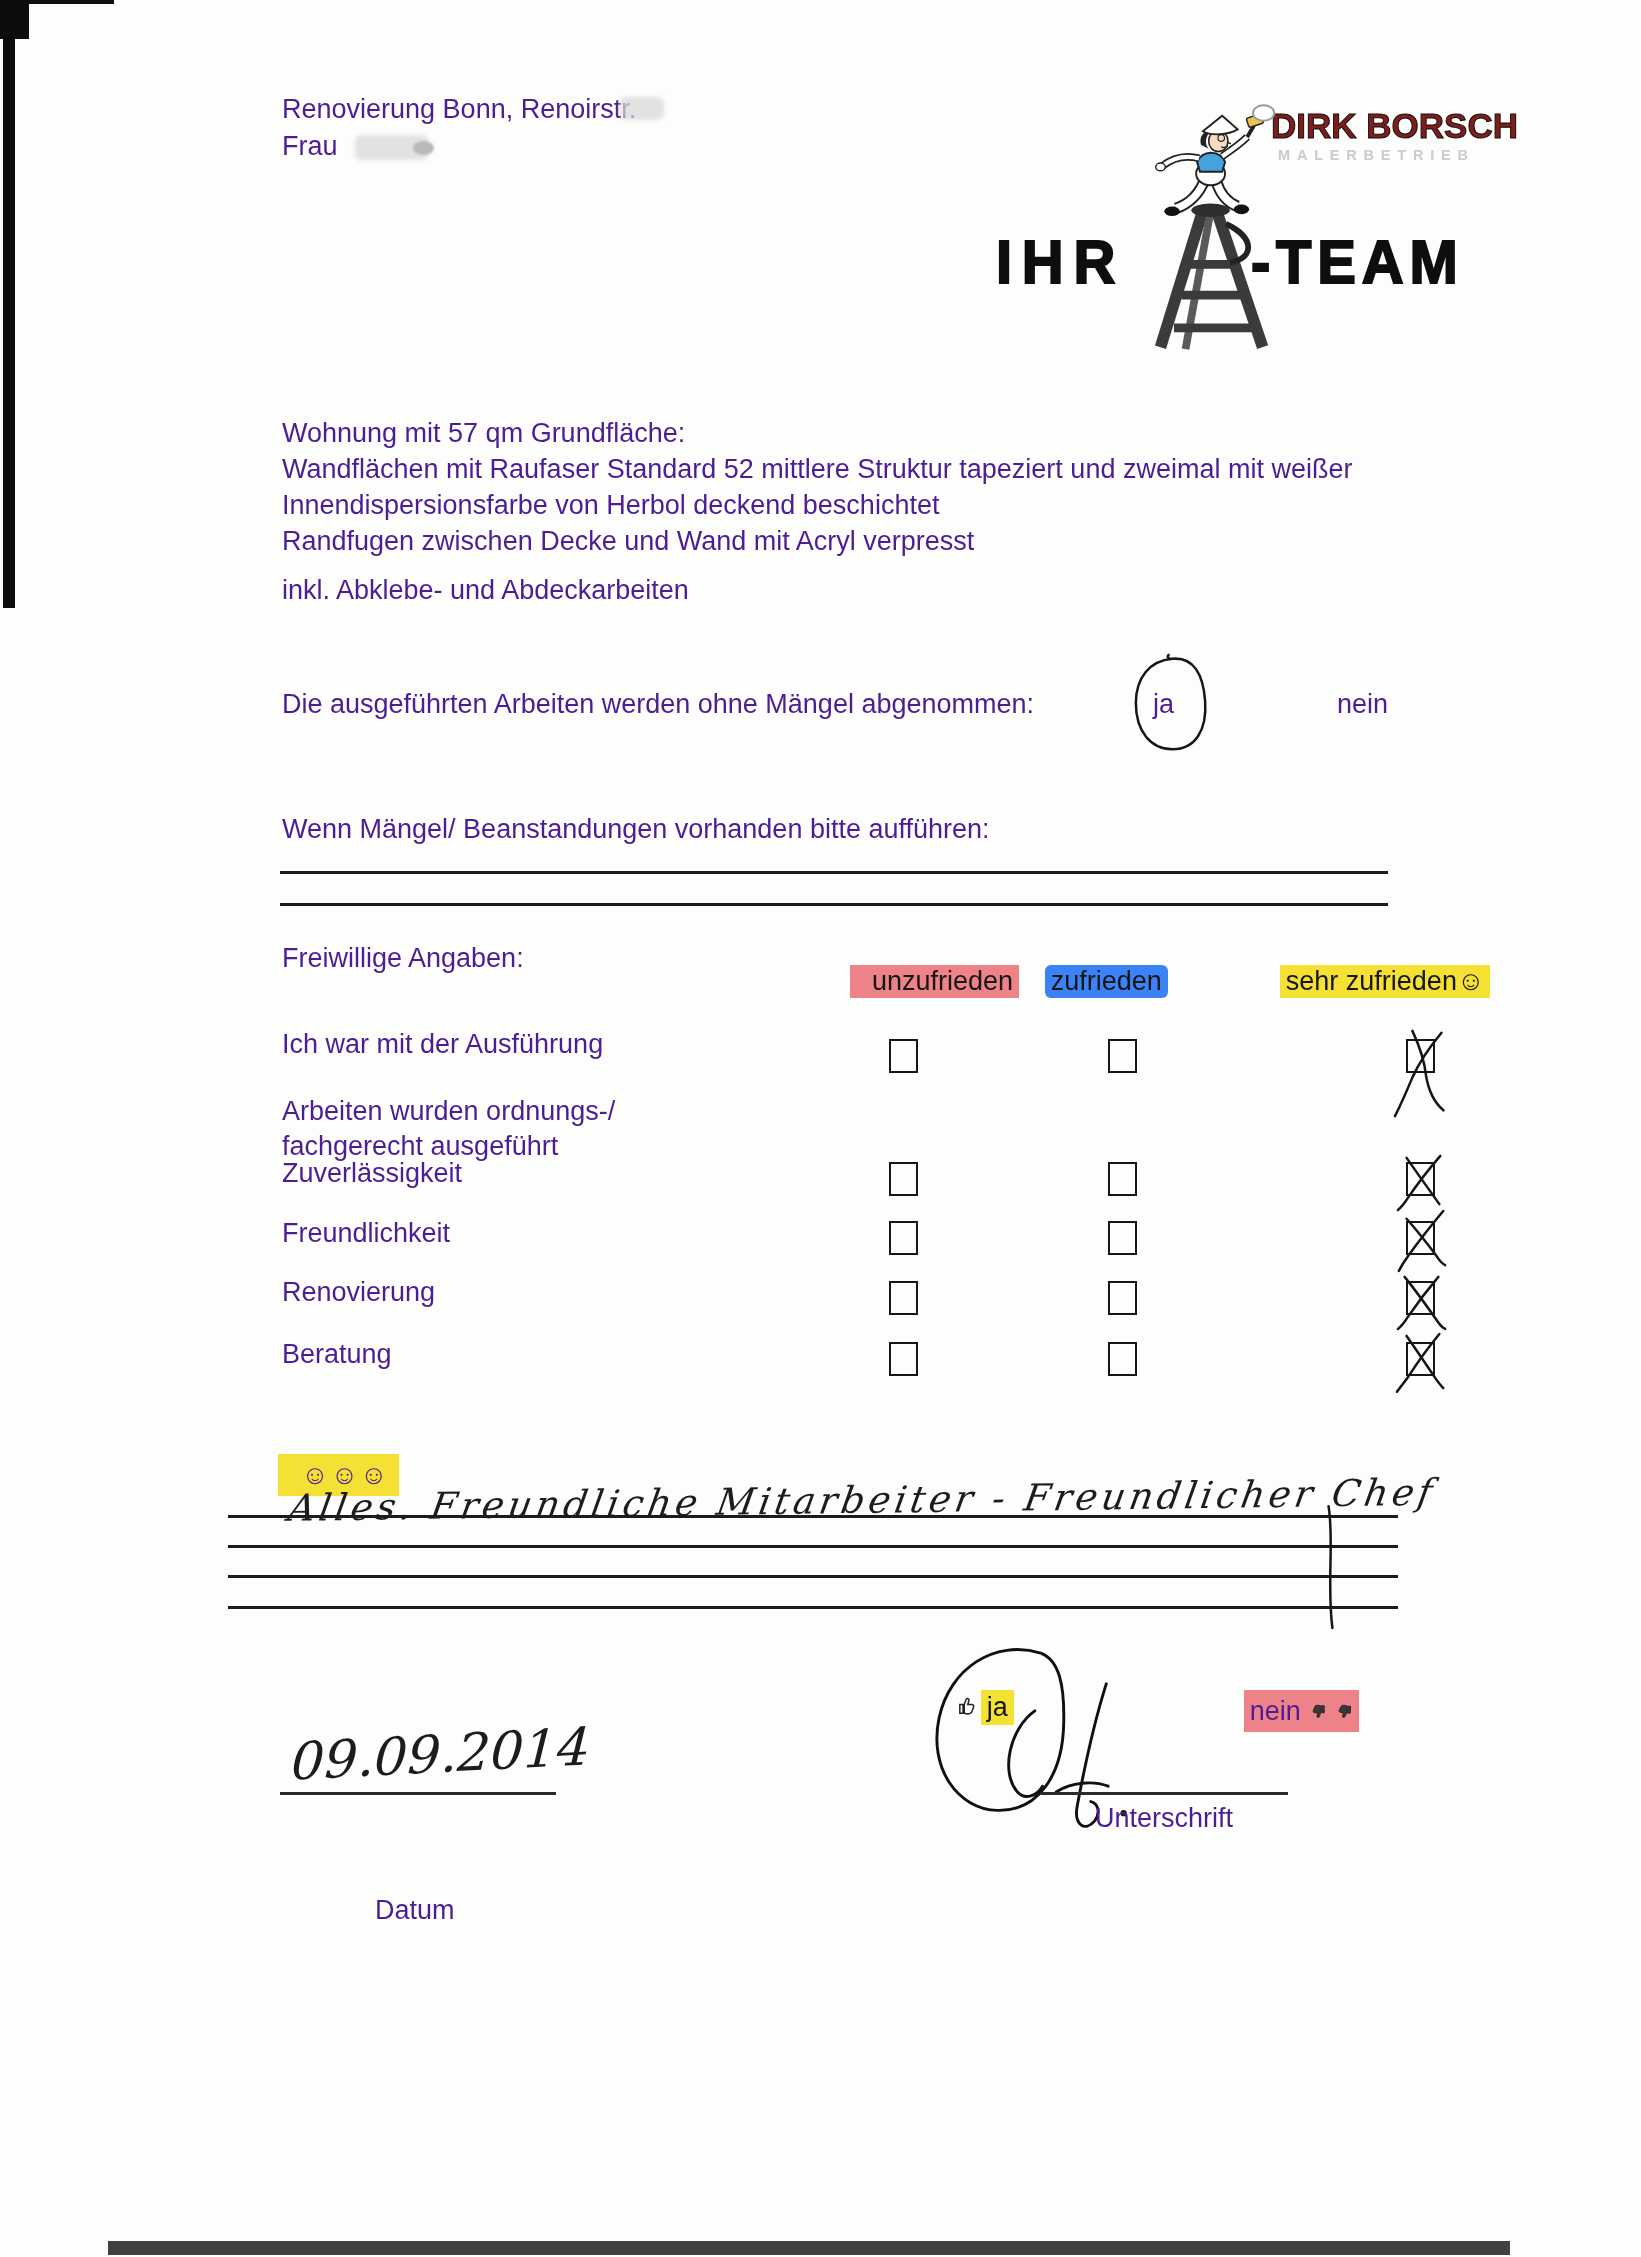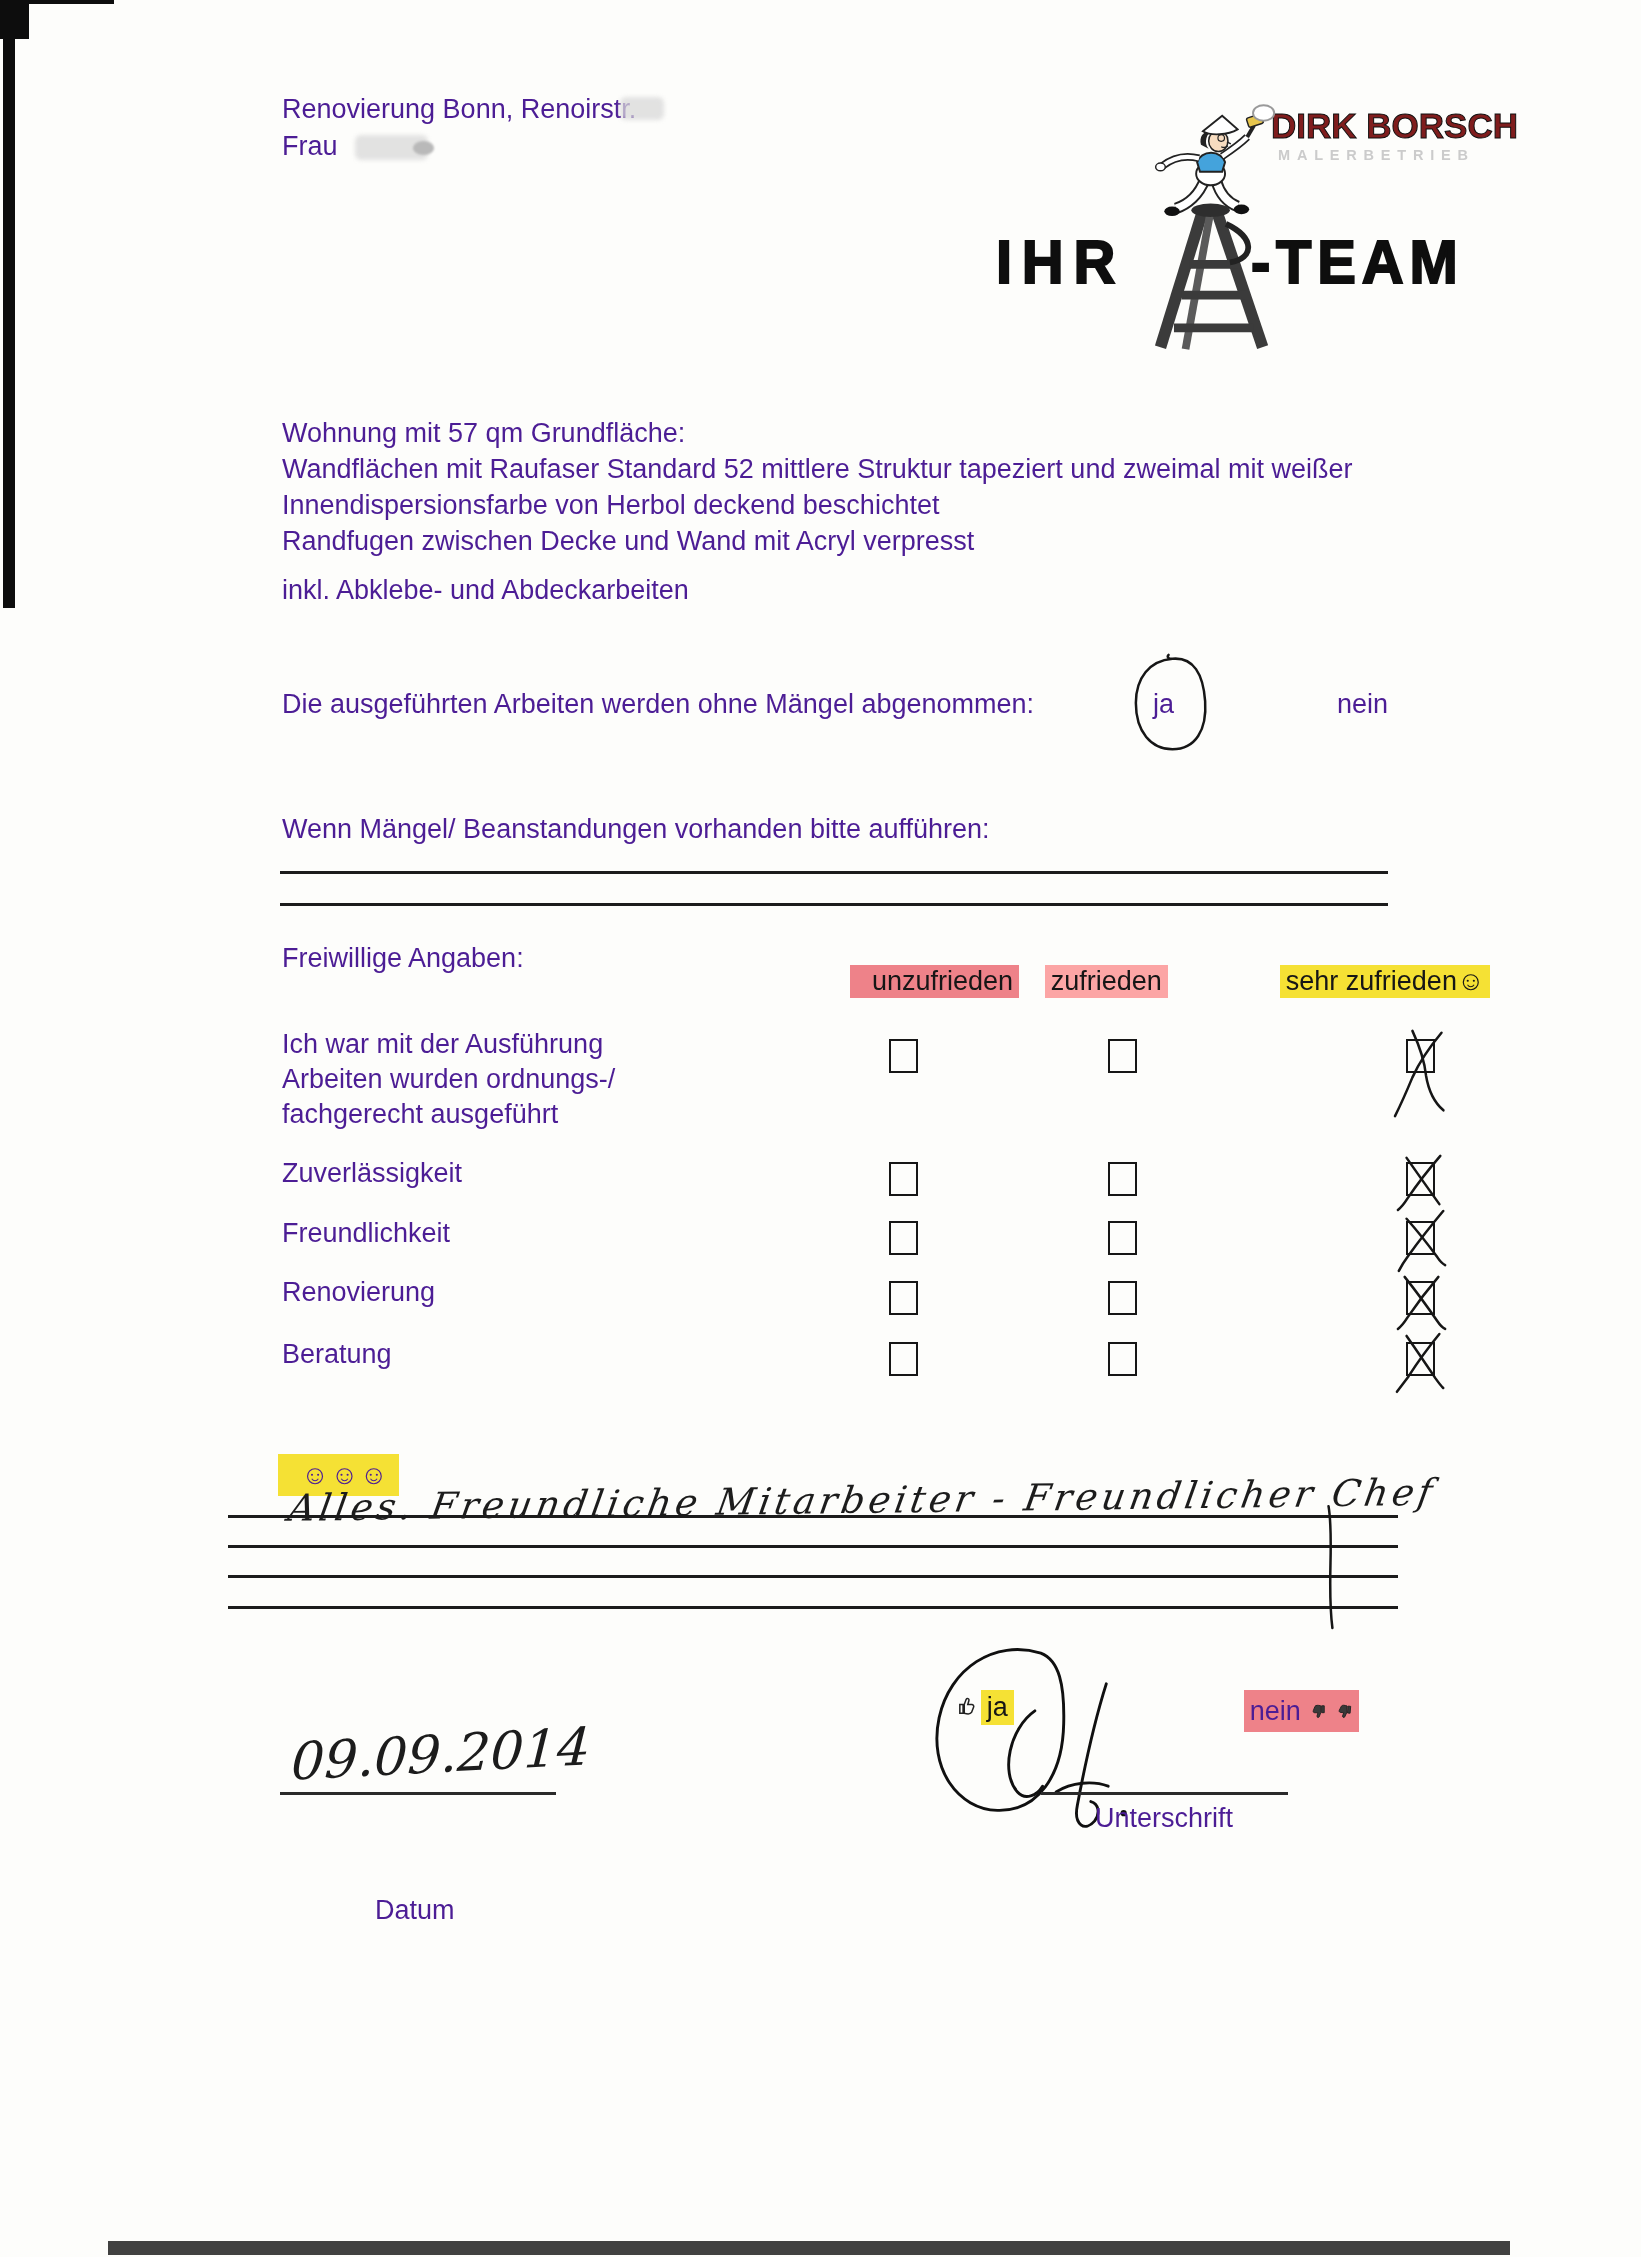--- a/index.html
+++ b/index.html
@@ -96,26 +96,26 @@
   <svg class="abs" style="left:1124px;top:653px;overflow:visible;" width="93" height="102" viewBox="0 0 96 106">
     <path class="ink" d="M50 6 C26 8 12 26 12 52 C12 82 28 100 50 100 C74 100 86 80 84 50 C82 22 72 4 50 6 C46 6.5 44 4 46 2" stroke-width="2.8"></path>
   </svg>
 
   <div class="abs t" style="left:282px;top:811px;">Wenn Mängel/ Beanstandungen vorhanden bitte aufführen:</div>
   <div class="abs rule" style="left:280px;top:871px;width:1108px;"></div>
   <div class="abs rule" style="left:280px;top:903px;width:1108px;"></div>
 
   <div class="abs t" style="left:282px;top:940px;">Freiwillige Angaben:</div>
   <div class="abs hl" style="left:850px;top:965px;background:#ee8289;padding-left:22px;">unzufrieden</div>
-  <div class="abs hl" style="left:1045px;top:965px;background:#fca5a5;">zufrieden</div>
+  <div class="abs hl" style="left:1045px;top:965px;background:#3b82f6;border-radius:6px;">zufrieden</div>
   <div class="abs hl" style="left:1280px;top:965px;background:#f5e134;">sehr zufrieden☺</div>
 
   <div class="abs" style="left:282px;top:1027px;">
     <div class="t" style="line-height:35px;">Ich war mit der Ausführung</div>
-    <div class="t" style="line-height:35px;">Arbeiten wurden ordnungs-/</div>
+    <div class="t" style="line-height:35px;margin-top:32px;">Arbeiten wurden ordnungs-/</div>
     <div class="t" style="line-height:35px;">fachgerecht ausgeführt</div>
   </div>
   <div class="abs t" style="left:282px;top:1155px;">Zuverlässigkeit</div>
   <div class="abs t" style="left:282px;top:1215px;">Freundlichkeit</div>
   <div class="abs t" style="left:282px;top:1274px;">Renovierung</div>
   <div class="abs t" style="left:282px;top:1336px;">Beratung</div>
 
   <div class="cb" style="left:889px;top:1039px;"></div>
   <div class="cb" style="left:1108px;top:1039px;"></div>
   <div class="cb" style="left:1406px;top:1039px;">

